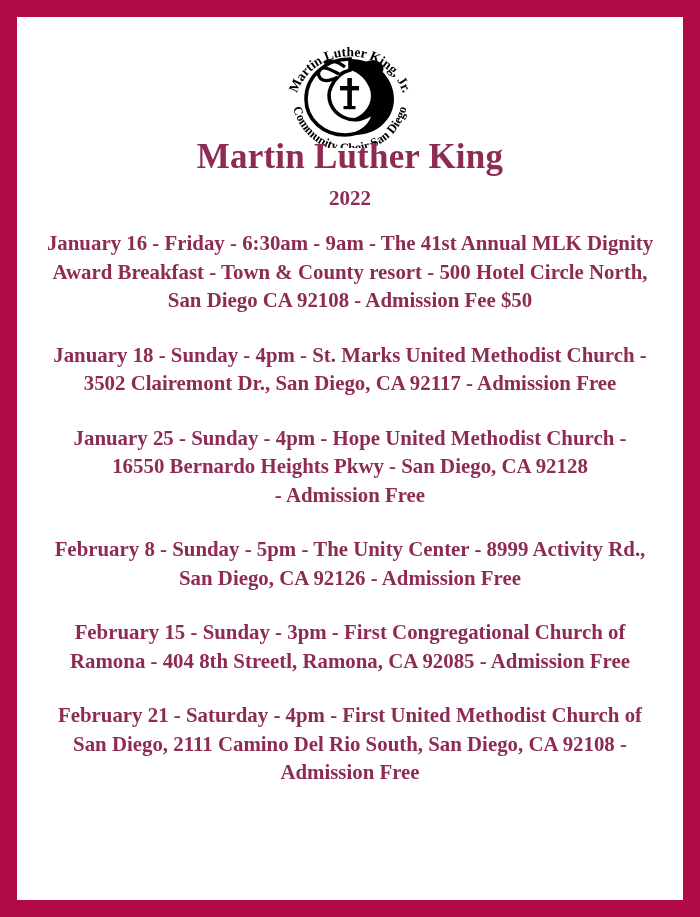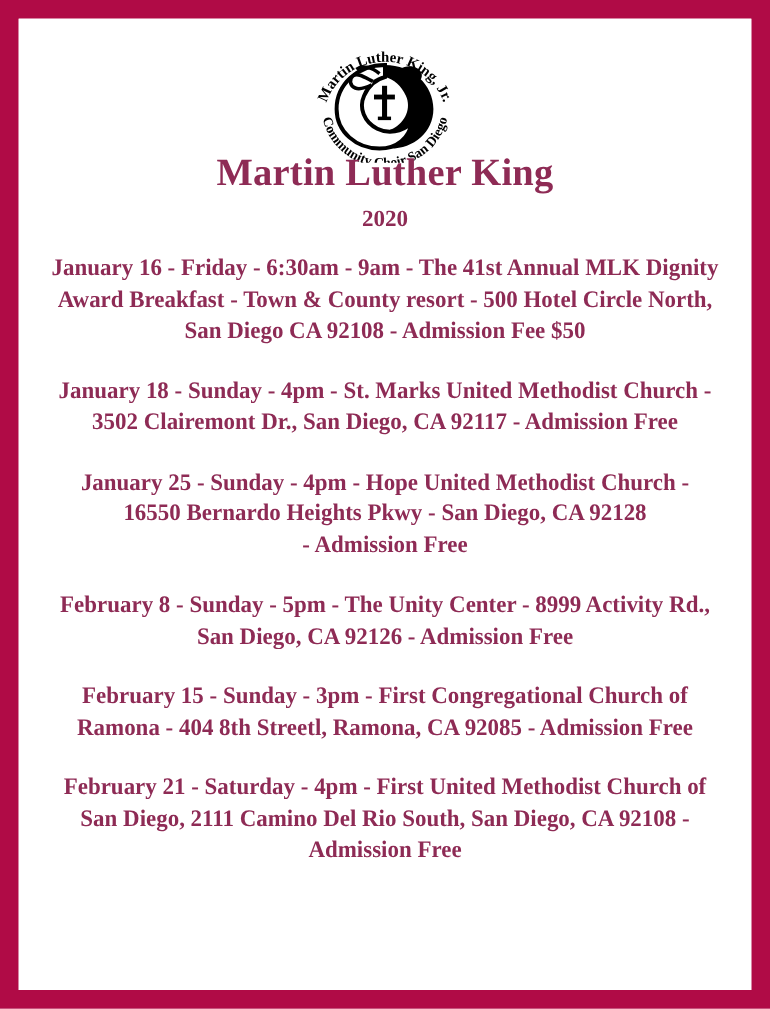--- a/index.html
+++ b/index.html
@@ -143,21 +143,21 @@
             <rect x="68.3" y="48" width="4.6" height="30"></rect>
             <rect x="61" y="56" width="19" height="4.4"></rect>
             <rect x="64.5" y="76" width="12" height="3.2"></rect>
           </g>
         </g>
       </svg>
     </div>
 
     <div class="title-block">
       <div class="title-line" style="color: rgb(142, 43, 85);">Martin Luther King</div>
-      <div class="year-line" style="color: rgb(142, 43, 85);">2020</div>
+      <div class="year-line" style="color: rgb(142, 43, 85);">2022</div>
     </div>
 
     <div class="events" id="events-list">
         <div class="event" id="event-jan-16" style="color: rgb(142, 43, 85);">
           <span class="event-line">January 16 - Friday - 6:30am - 9am - The 41st Annual MLK Dignity</span>
           <span class="event-line">Award Breakfast - Town &amp; County resort - 500 Hotel Circle North,</span>
           <span class="event-line">San Diego CA 92108 - Admission Fee $50</span>
         </div>
         <div class="event" id="event-jan-18" style="color: rgb(142, 43, 85);">
           <span class="event-line">January 18 - Sunday - 4pm - St. Marks United Methodist Church -</span>

